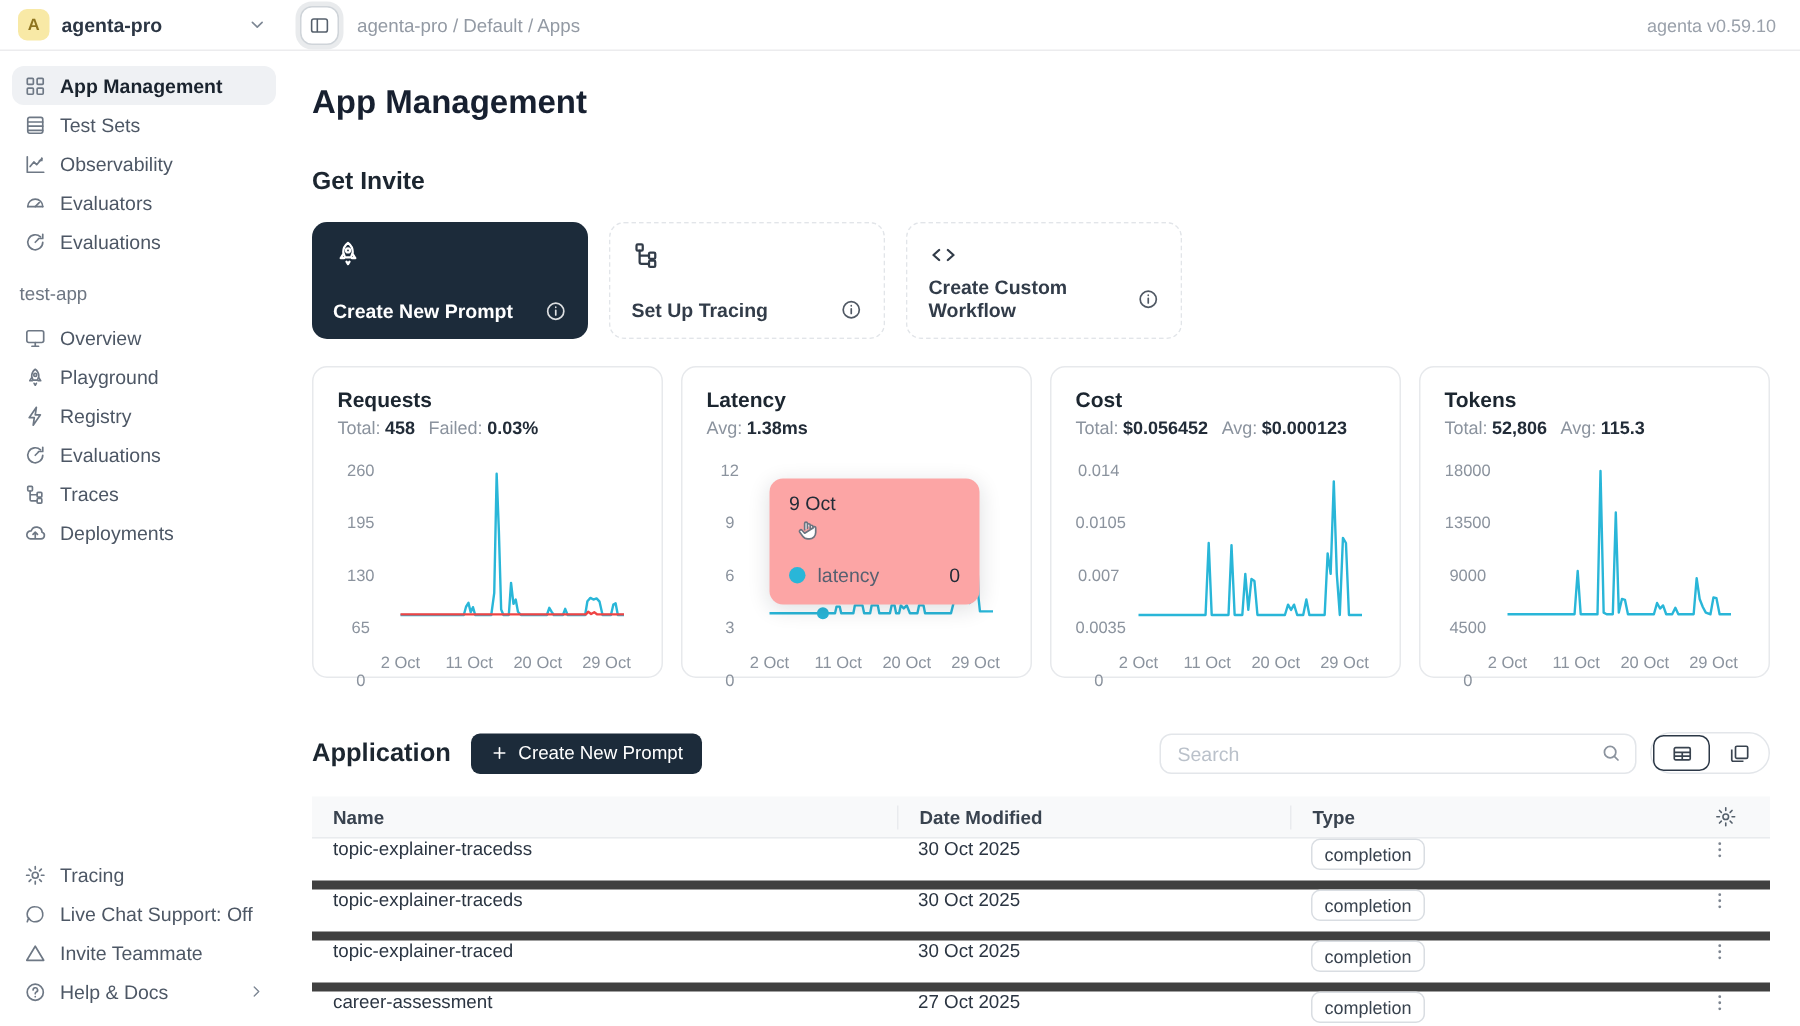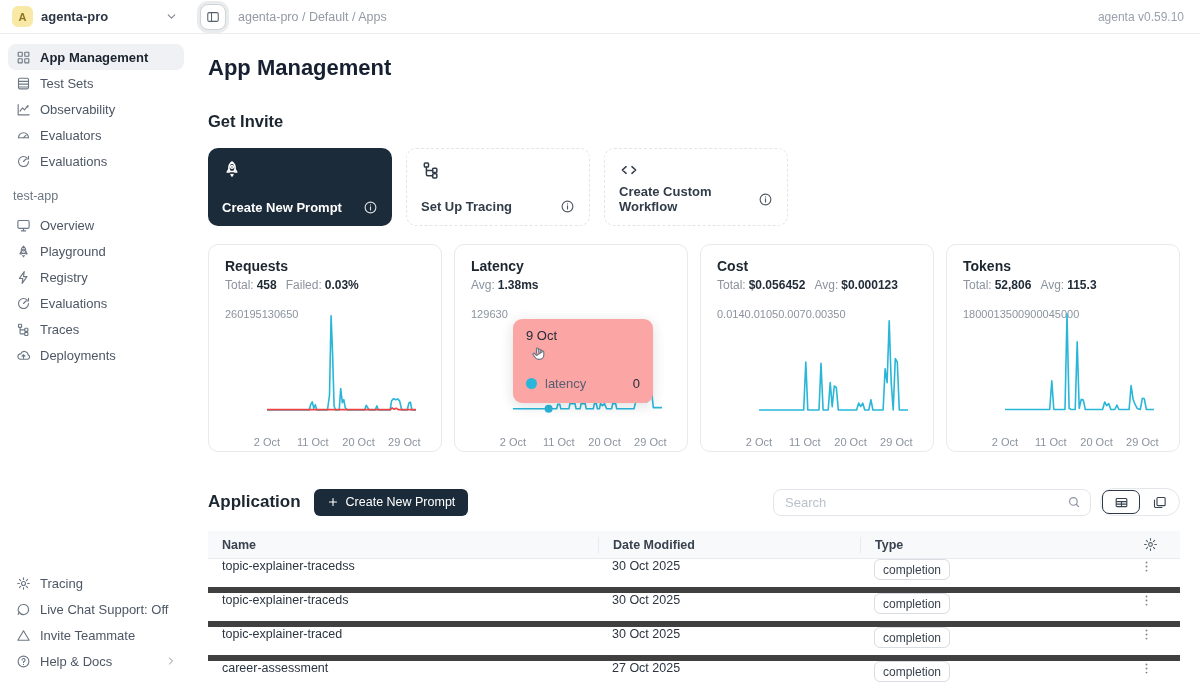--- a/index.html
+++ b/index.html
@@ -51,22 +51,22 @@
   .gs-info svg { width:15px; height:15px; }
 
   
   .charts-row { margin-top:18px; display:flex; gap:12px; }
   .chart-card { position:relative; width:276px; height:208px; border:1px solid #e7e9ec; border-radius:10px;
     padding:13px 16px; background:#fff; }
   .chart-title { font-size:14px; font-weight:700; color:#1c2630; }
   .chart-stats { margin-top:4px; font-size:12px; color:#8b939e; }
   .chart-stats b { color:#222c38; font-weight:700; margin:0 9px 0 3px; }
   .chart-body { margin-top:13px; display:flex; }
-  .ylabels { width:40px; height:100px; margin-top:4px; display:flex; flex-direction:row;
-    justify-content:space-between; text-align:center; padding-right:9px; font-size:11px; color:#8b939e; }
+  .ylabels { width:40px; height:100px; margin-top:4px; display:flex; flex-direction:column;
+    justify-content:space-between; text-align:center; padding-right:9px; font-size:11px; color:#8b939e;gap:25px; }
   .ylabels div { line-height:10px; }
   .plot { width:158px; }
   .xlabels { position:relative; height:14px; margin:2px 0 0 40px; width:158px; font-size:11px; color:#8b939e; }
   .xlabels span { position:absolute; transform:translateX(-50%); white-space:nowrap;margin-top:19px; }
 
   .tooltip { position:absolute; left:58px; top:74px; width:140px; height:84px; background:#fca5a5;
     border-radius:9px; box-shadow:0 3px 14px rgba(20,30,40,.14); padding:9px 13px; z-index:5; }
   .tt-date { font-size:13px; color:#222c38; }
   .tt-cursor { position:absolute; left:16px; top:26px; color:#6b7480; }
   .tt-row { position:absolute; left:13px; right:13px; bottom:12px; display:flex; align-items:center; }

